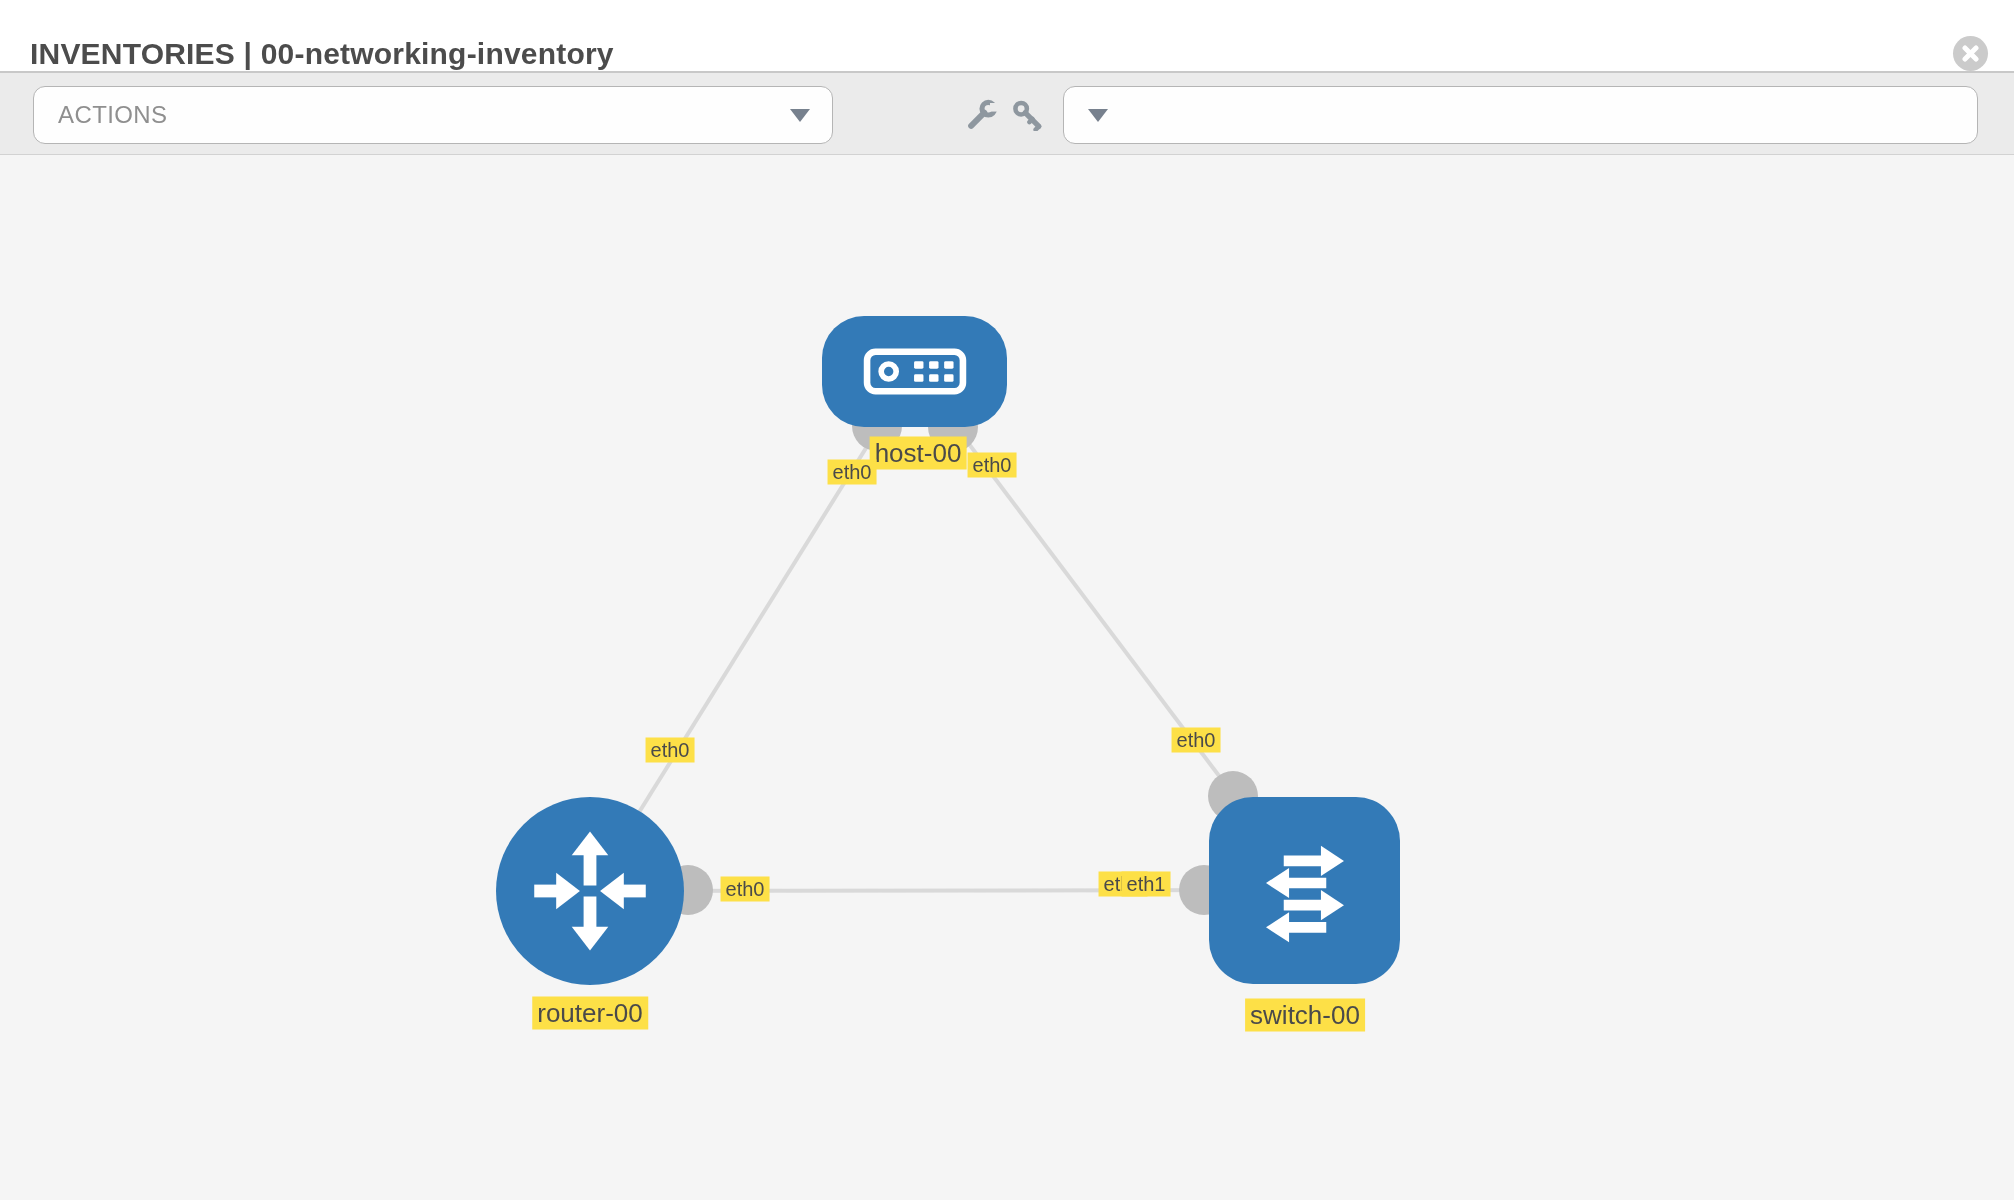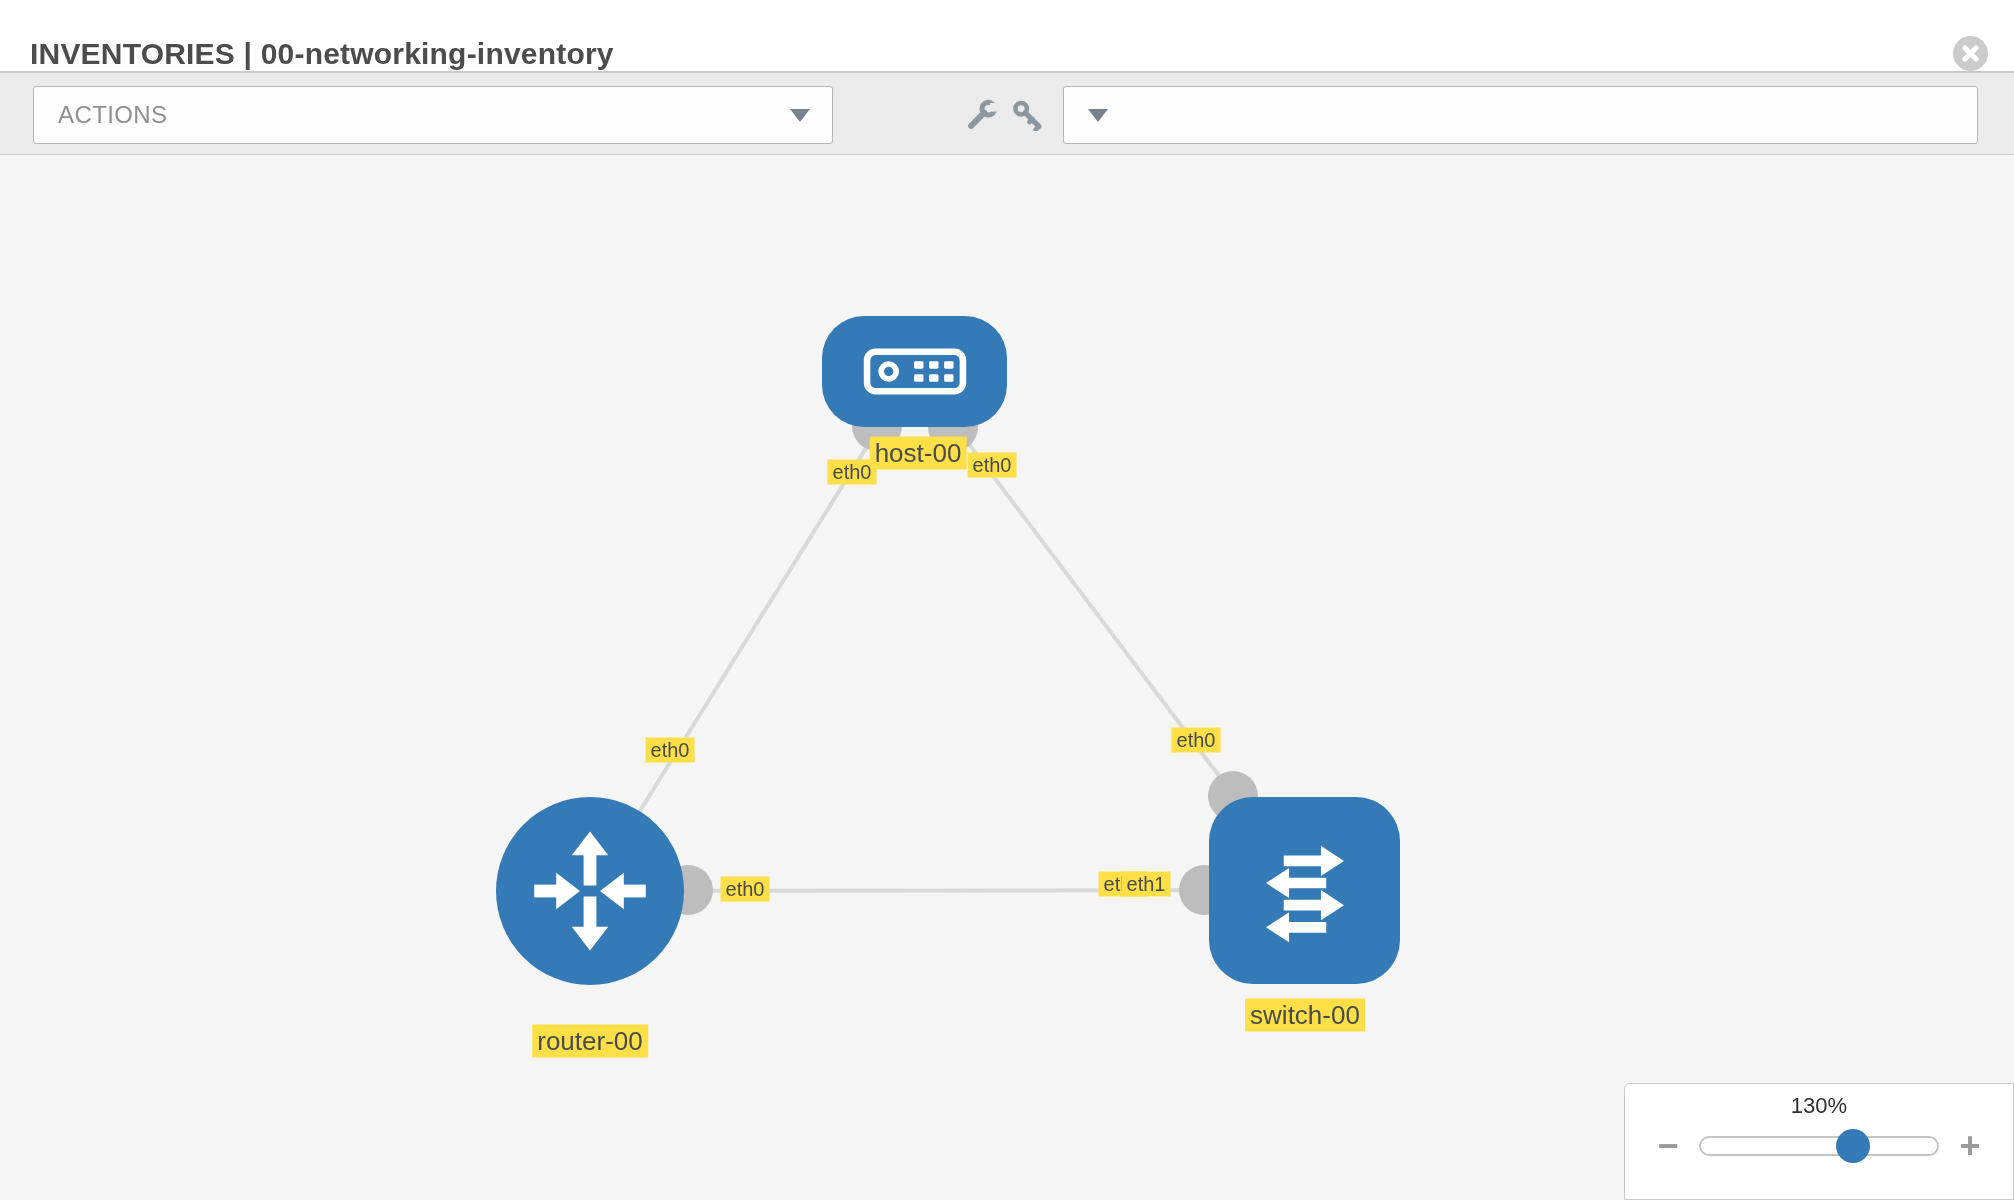--- a/index.html
+++ b/index.html
@@ -9,21 +9,21 @@
   
   .hdr { height: 71px; background: #ffffff; display: flex; align-items: flex-end; padding: 0 26px 0 30px; }
   .hdr h1 { font-size: 30px; font-weight: bold; color: #4c4c4c; letter-spacing: 0.2px; }
   .close-btn { margin-left: auto; width: 35px; height: 35px; border-radius: 50%; background: #cbcbcb;
     border: none; display: flex; align-items: center; justify-content: center; cursor: pointer; }
 
   
   .toolbar { position: relative; height: 84px; background: #ebebeb;
     border-top: 2px solid #c8c8c8; border-bottom: 1px solid #d2d2d2; }
   .selbox { position: absolute; top: 13px; height: 58px; background: #fefefe; border: 1px solid #b5b5b5;
-    border-radius: 3px; display: flex; align-items: center; padding: 0 22px 0 24px; cursor: pointer; }
+    border-radius: 12px; display: flex; align-items: center; padding: 0 22px 0 24px; cursor: pointer; }
   .selbox .ph { flex: 1; font-size: 24px; color: #8f8f8f; letter-spacing: 0.4px; }
   .caret { width: 0; height: 0; border-left: 10px solid transparent; border-right: 10px solid transparent;
     border-top: 13px solid #77818e; }
   .actions-box { left: 33px; width: 800px; }
   .search-box { left: 1063px; width: 915px; }
   .tool-ic { position: absolute; top: 24px; width: 36px; height: 36px; display: flex;
     align-items: center; justify-content: center; cursor: pointer; }
   .wrench-pos { left: 964px; }
   .key-pos { left: 1010px; }
 
@@ -146,36 +146,26 @@
           <polygon points="26,61 52,44 52,78" stroke="none"></polygon>
           <path d="M46 86 H90" fill="none" stroke-width="12"></path>
           <polygon points="114,86 88,69 88,103" stroke="none"></polygon>
           <path d="M94 111 H50" fill="none" stroke-width="12"></path>
           <polygon points="26,111 52,94 52,128" stroke="none"></polygon>
         </g>
       </svg>
     </div>
 
     <span class="lbl node-lbl" style="left:918px; top:298px;">host-00</span>
-    <span class="lbl node-lbl" style="left:590px; top:858px;margin-top:28px;">router-00</span>
+    <span class="lbl node-lbl" style="left:590px; top:858px;">router-00</span>
     <span class="lbl node-lbl" style="left:1305px; top:860px;">switch-00</span>
 
     <span class="lbl iface-lbl" style="left:852px; top:317px;">eth0</span>
     <span class="lbl iface-lbl" style="left:992px; top:310px;">eth0</span>
     <span class="lbl iface-lbl" style="left:670px; top:595px;">eth0</span>
     <span class="lbl iface-lbl" style="left:1196px; top:585px;">eth0</span>
     <span class="lbl iface-lbl" style="left:745px; top:734px;">eth0</span>
     <span class="lbl iface-lbl" style="left:1123px; top:729px;">eth0</span>
     <span class="lbl iface-lbl" style="left:1146px; top:729px;">eth1</span>
 
-    <div class="zoom-panel">
-      <div class="zoom-level">130%</div>
-      <div class="zoom-row">
-        <span class="zoom-btn">−</span>
-        <div class="zoom-track">
-          <div class="zoom-thumb"></div>
-        </div>
-        <span class="zoom-btn">+</span>
-      </div>
-    </div>
 
   </div>
 </div>
 
 </body></html>

